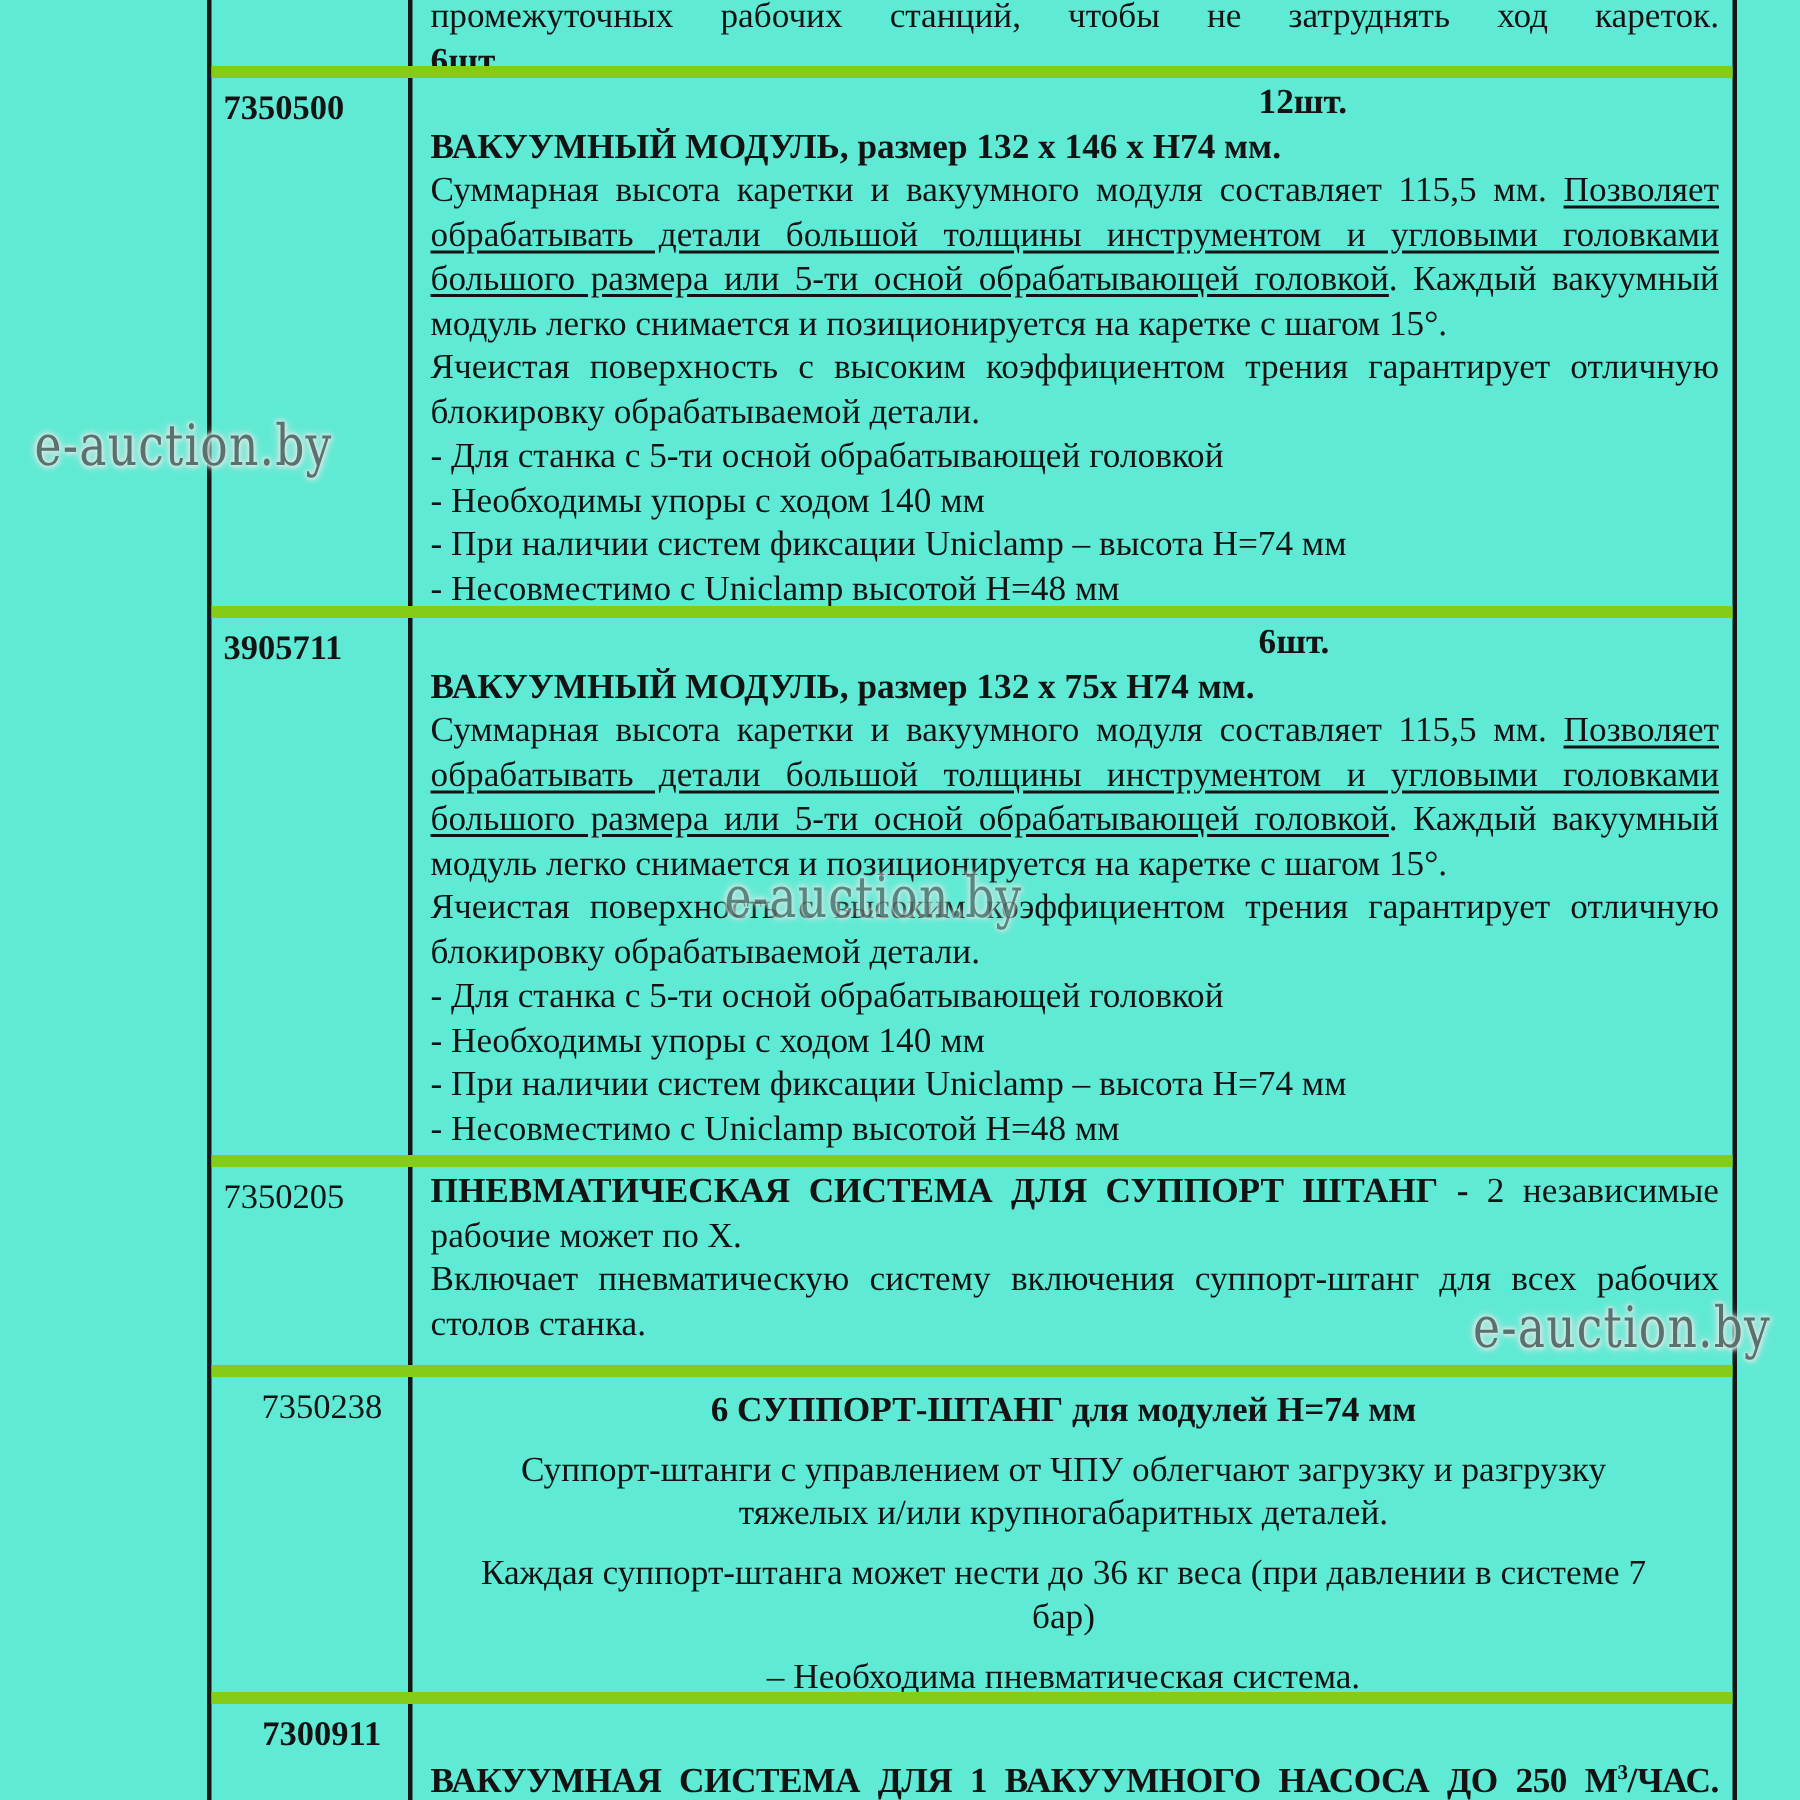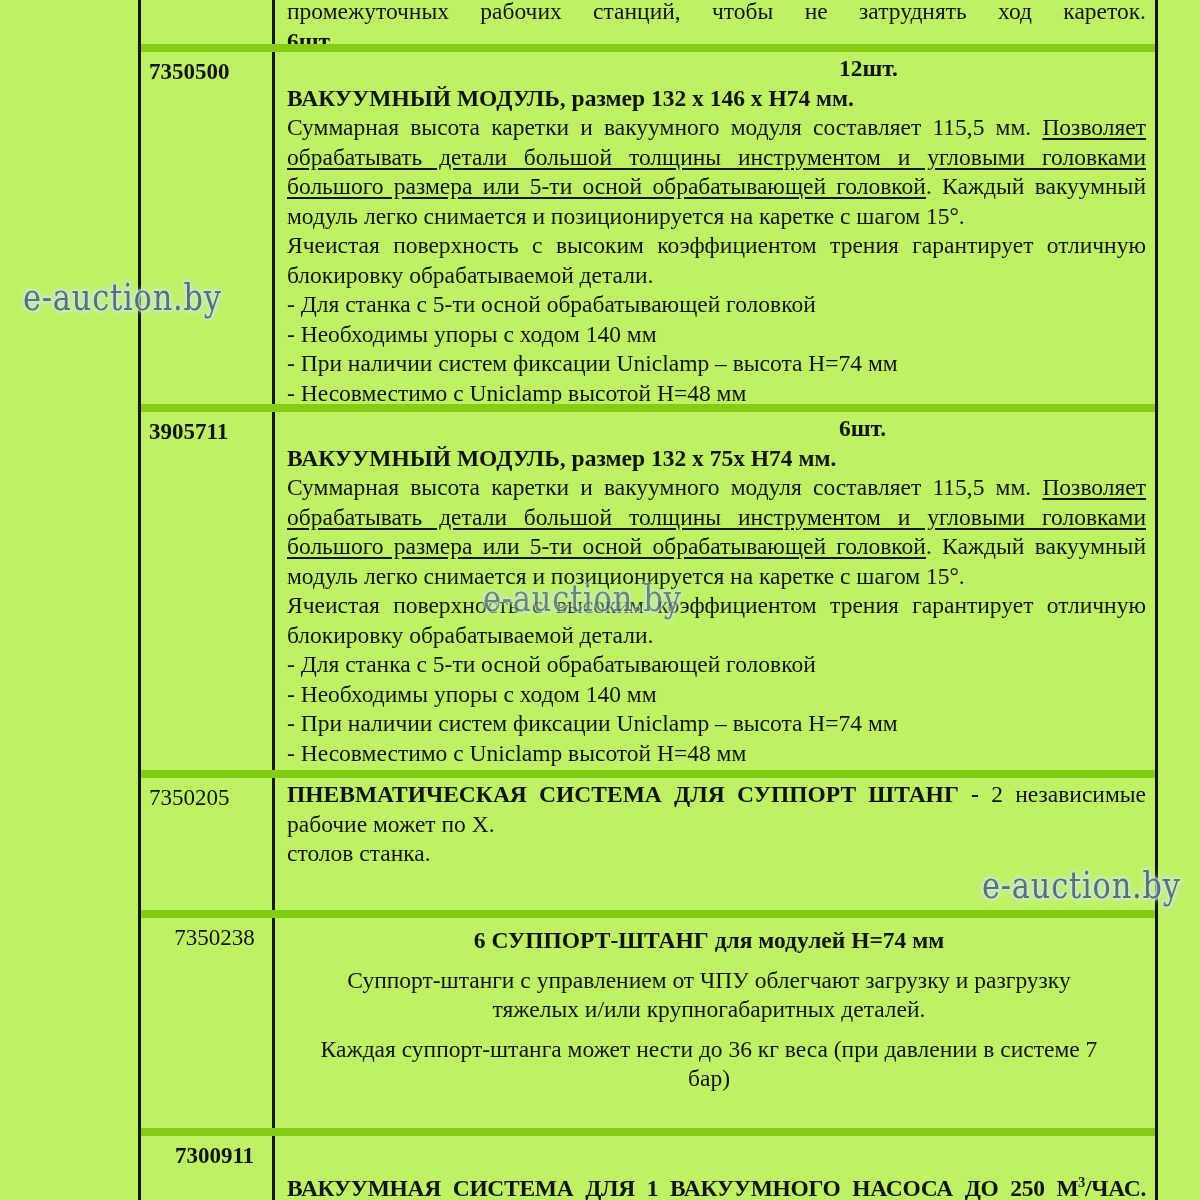--- a/index.html
+++ b/index.html
@@ -2,21 +2,21 @@
 <html><head>
 <meta charset="utf-8">
 <style>
   html, body { margin: 0; padding: 0; }
   body {
     width: 1200px; height: 1200px; overflow: hidden;
     background: #ffffff;
     font-family: "Liberation Serif", "DejaVu Serif", serif;
     color: #131313;
   }
-  .page { position: relative; width: 1200px; height: 1200px; overflow: hidden; background: #bef264; }
+  .page { position: relative; width: 1200px; height: 1200px; overflow: hidden; background: #5eead4; }
 
   .doc-table {
     position: absolute; left: 138px; top: 0;
     width: 1014px; height: 1230px;
     border-left: 3px solid #161616;
     border-right: 3px solid #161616;
     box-sizing: content-box;
     display: flex; flex-direction: column;
   }
   .tr { display: flex; flex: 0 0 auto; box-sizing: border-box; overflow: hidden; }
@@ -116,32 +116,34 @@
         <div>- При наличии систем фиксации Uniclamp – высота Н=74 мм</div>
         <div>- Несовместимо с Uniclamp высотой Н=48 мм</div>
       </div>
     </div>
 
     <div class="tr r3">
       <div class="td-code">7350205</div>
       <div class="td-content">
         <div class="fj"><span class="b">ПНЕВМАТИЧЕСКАЯ СИСТЕМА ДЛЯ СУППОРТ ШТАНГ - </span><span>2 независимые</span></div>
         <div>рабочие может по Х.</div>
+        <div class="fj">Включает пневматическую систему включения суппорт-штанг для всех рабочих</div>
         <div>столов станка.</div>
       </div>
     </div>
 
     <div class="tr r4">
       <div class="td-code code-center">7350238</div>
       <div class="td-content">
         <div class="b">6 СУППОРТ-ШТАНГ для модулей Н=74 мм</div>
         <div class="m10">Суппорт-штанги с управлением от ЧПУ облегчают загрузку и разгрузку</div>
         <div>тяжелых и/или крупногабаритных деталей.</div>
         <div class="m10">Каждая суппорт-штанга может нести до 36 кг веса (при давлении в системе 7</div>
         <div>бар)</div>
+        <div class="m10">– Необходима пневматическая система.</div>
       </div>
     </div>
 
     <div class="tr r5">
       <div class="td-code b code-center">7300911</div>
       <div class="td-content">
         <div class="heading-big fj"><span>ВАКУУМНАЯ СИСТЕМА ДЛЯ 1 ВАКУУМНОГО НАСОСА ДО 250 М</span><sup>3</sup><span>/ЧАС.</span></div>
         <div class="fj">Вакуумная система позволяет создавать депрессию на вакуумных модулях</div>
       </div>
     </div>

